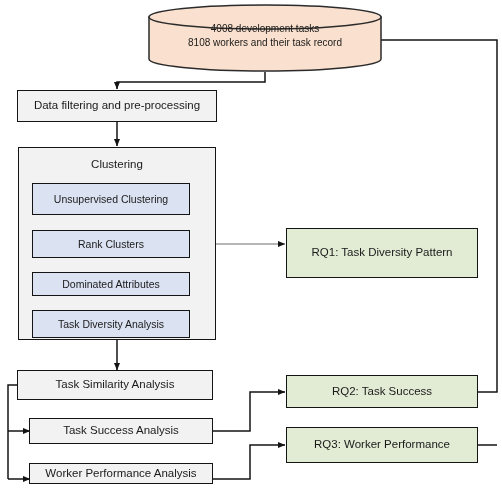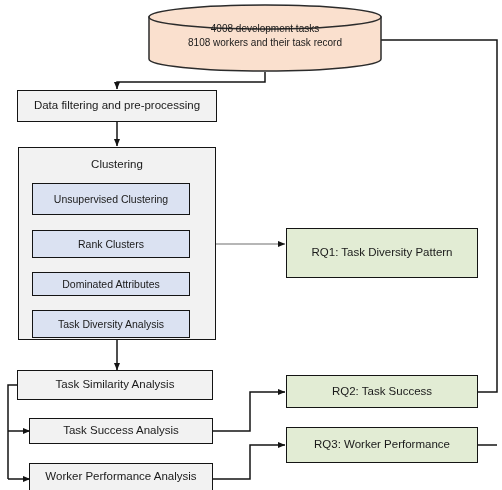--- a/index.html
+++ b/index.html
@@ -151,21 +151,21 @@
   <div class="node sub" style="left:32px; top:230px; width:158px; height:28px;">Rank Clusters</div>
 
   <div class="node sub" style="left:32px; top:272px; width:158px; height:24px;">Dominated Attributes</div>
 
   <div class="node sub" style="left:32px; top:310px; width:158px; height:28px;">Task Diversity Analysis</div>
 
   <div class="node proc" style="left:17px; top:370px; width:196px; height:30px;">Task Similarity Analysis</div>
 
   <div class="node proc" style="left:29px; top:418px; width:184px; height:26px;">Task Success Analysis</div>
 
-  <div class="node proc" style="left:29px; top:463px; width:184px; height:28px;">Worker Performance Analysis</div>
+  <div class="node proc" style="left:29px; top:463px; width:184px; height:21px;">Worker Performance Analysis</div>
 
   <div class="node rq" style="left:286px; top:228px; width:192px; height:50px;">RQ1: Task Diversity Pattern</div>
 
   <div class="node rq" style="left:286px; top:375px; width:192px; height:33px;">RQ2: Task Success</div>
 
   <div class="node rq" style="left:286px; top:427px; width:192px; height:36px;">RQ3: Worker Performance</div>
 
 </div>
 
 </body></html>

